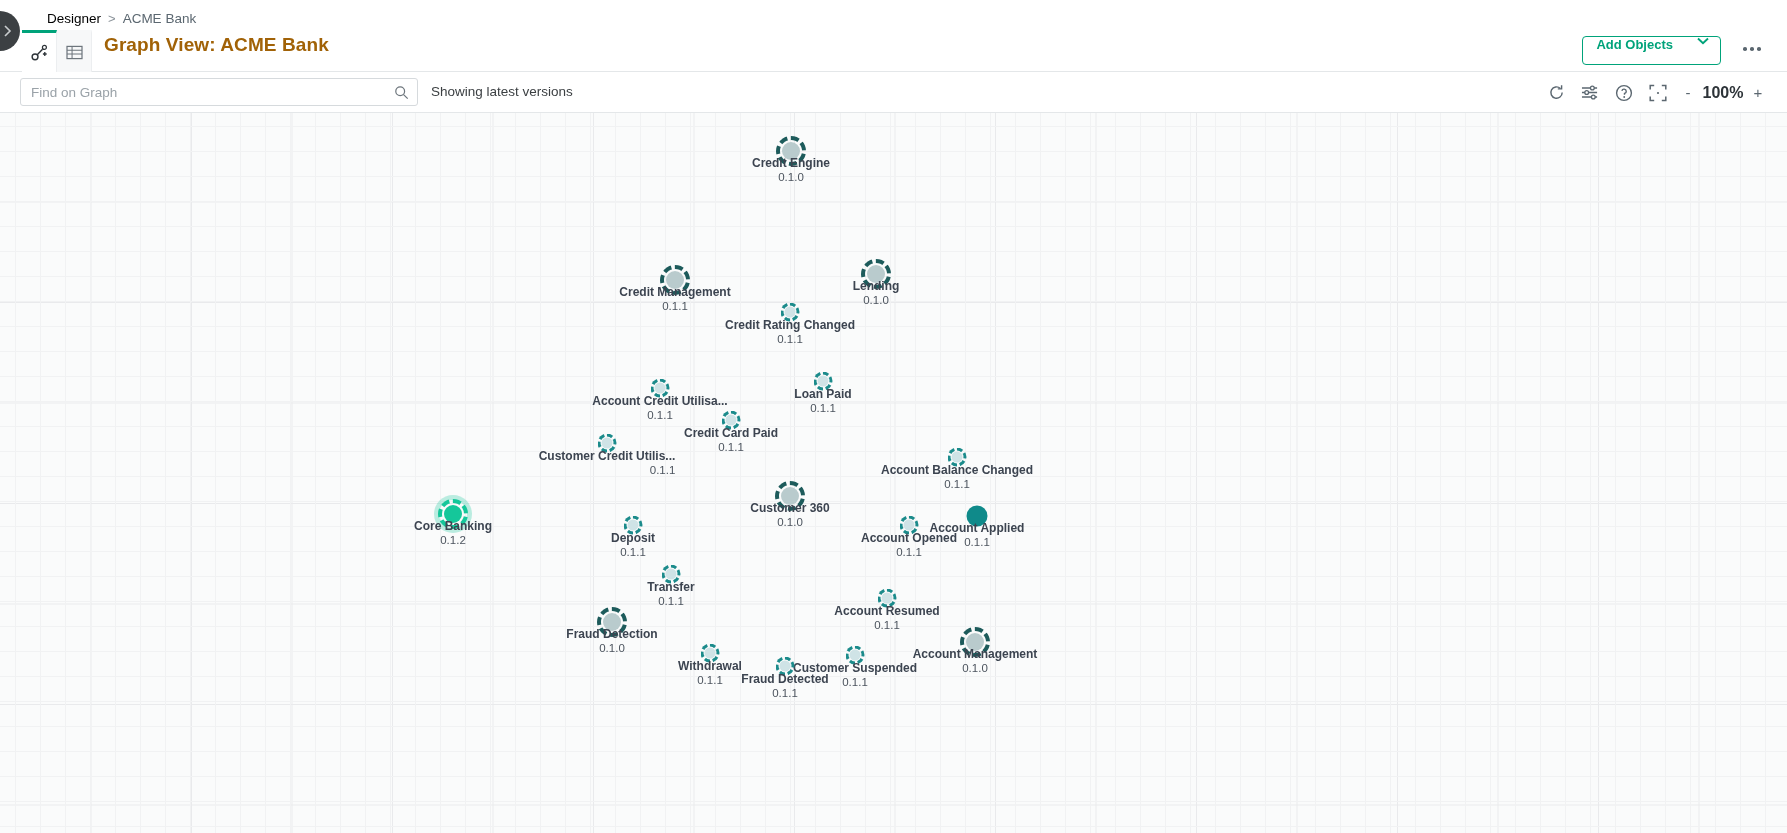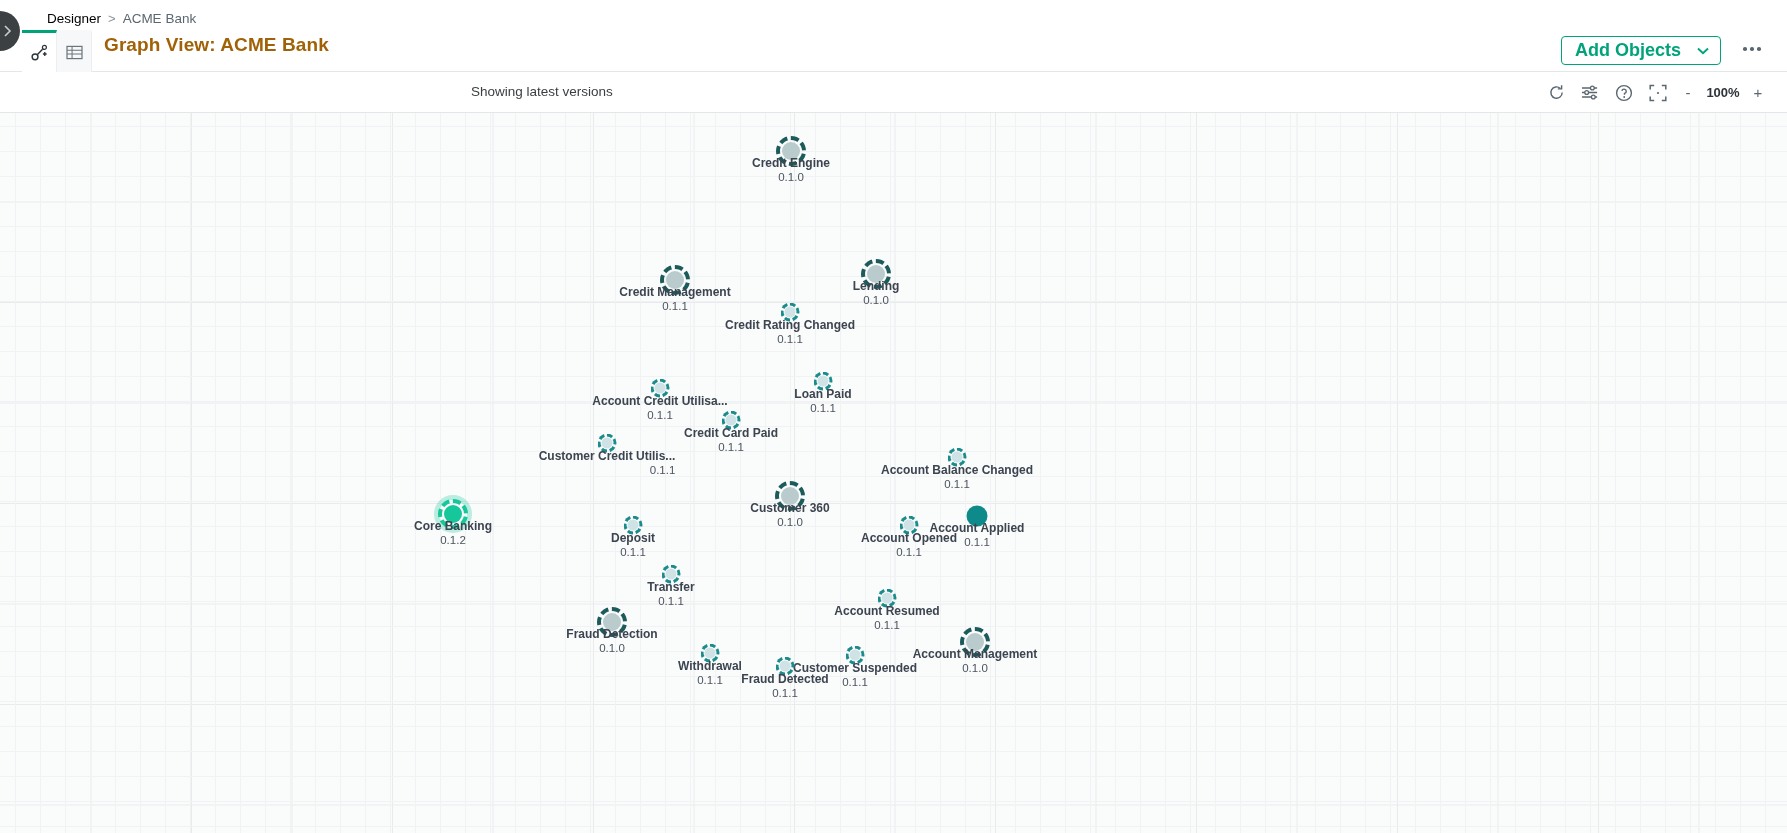--- a/index.html
+++ b/index.html
@@ -45,22 +45,22 @@
 
   .page-title {
     position: absolute; left: 104px; top: 4px;
     font-size: 19px; font-weight: bold; color: #a16207; letter-spacing: .1px;
   }
 
   .add-objects-btn {
     position: absolute; right: 66px; top: 6px;
     height: 29px; padding: 0 11px 0 13px;
     border: 1px solid #00a37a; border-radius: 4px; background: #fff;
-    color: #00a37a; font-size: 18px; font-weight: bold;
-    display: flex; align-items: center; gap: 16px; cursor: pointer;
+    color: #00a37a; font-size: 13px; font-weight: bold;
+    display: flex; gap: 24px; cursor: pointer;
   }
   .add-objects-btn .chev { display: block; }
 
   .kebab {
     position: absolute; right: 22px; top: 13px;
     display: flex; gap: 3.5px; cursor: pointer; padding: 4px;
   }
   .kebab i { width: 3.6px; height: 3.6px; border-radius: 50%; background: #5b6770; display:block; }
 
   
@@ -74,37 +74,37 @@
     display: flex; align-items: center; padding: 0 8px 0 10px;
   }
   .search-box input {
     border: 0; outline: 0; flex: 1; font-size: 13.5px;
     font-family: "Liberation Sans", sans-serif; color: #3c4043; background: transparent;
   }
   .search-box input::placeholder { color: #9aa2a8; }
 
   .showing-versions {
     position: absolute; left: 431px; top: 12px;
-    font-size: 13.5px; color: #3c4043; margin-left: 40px;
+    font-size: 13.5px; color: #3c4043;
   }
 
   .tools-right {
     position: absolute; right: 16px; top: 0; height: 41px;
     display: flex; align-items: center; gap: 0;
   }
   .tool-btn {
     width: 34px; height: 41px; display: flex; align-items: center;
     justify-content: center; cursor: pointer;
   }
   .zoom-minus, .zoom-plus {
     width: 26px; height: 41px; display:flex; align-items:center; justify-content:center;
     font-size: 15px; color: #5b6770; cursor: pointer;
   }
   .zoom-level {
-    font-size: 13px; font-weight: bold; color: #2d3338;
+    font-size: 16px; font-weight: bold; color: #2d3338;
     min-width: 44px; text-align: center; cursor: default;
   }
 
   
   .canvas {
     position: absolute; top: 113px; left: 0;
     width: 1787px; height: 720px;
     background-color: #fafbfb;
     background-image:
       linear-gradient(to right, #f1f2f3 1px, transparent 1px),
@@ -194,20 +194,27 @@
   </div>
 
   <div class="kebab">
     <i></i>
     <i></i>
     <i></i>
   </div>
 </div>
 
 <div class="toolbar">
+  <div class="search-box">
+    <input type="text" placeholder="Find on Graph" style="">
+    <svg width="15" height="15" viewBox="0 0 16 16">
+      <circle cx="6.6" cy="6.6" r="4.7" fill="none" stroke="#6d757c" stroke-width="1.3"></circle>
+      <path d="M10.2 10.2 L14.6 14.6" stroke="#6d757c" stroke-width="1.3"></path>
+    </svg>
+  </div>
 
   <div class="showing-versions">Showing latest versions</div>
 
   <div class="tools-right">
     <div class="tool-btn">
       <svg width="17" height="17" viewBox="0 0 18 18">
         <path d="M15 9 A6 6 0 1 1 13.1 4.7" fill="none" stroke="#5b6770" stroke-width="1.5"></path>
         <path d="M14.4 1.2 L14.4 5.2 L10.4 5.2" fill="none" stroke="#5b6770" stroke-width="1.5"></path>
       </svg>
     </div>

